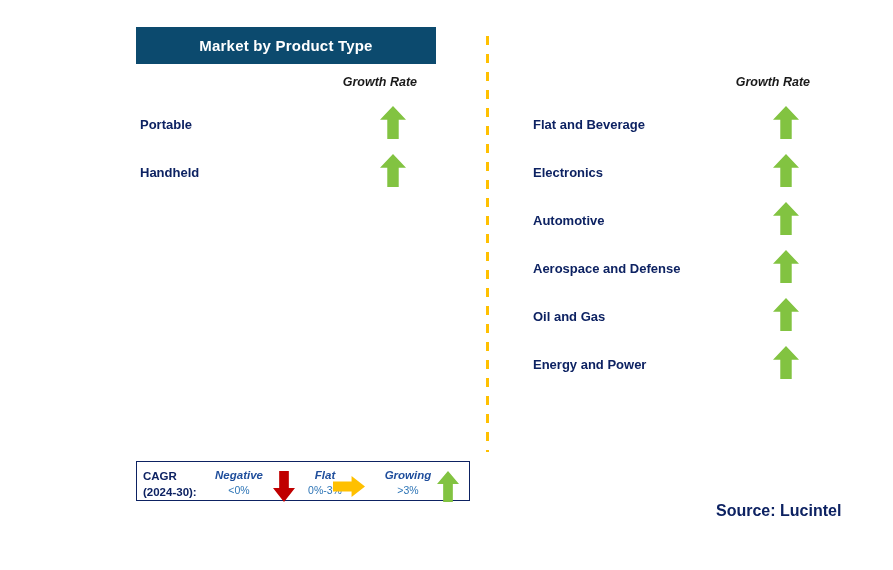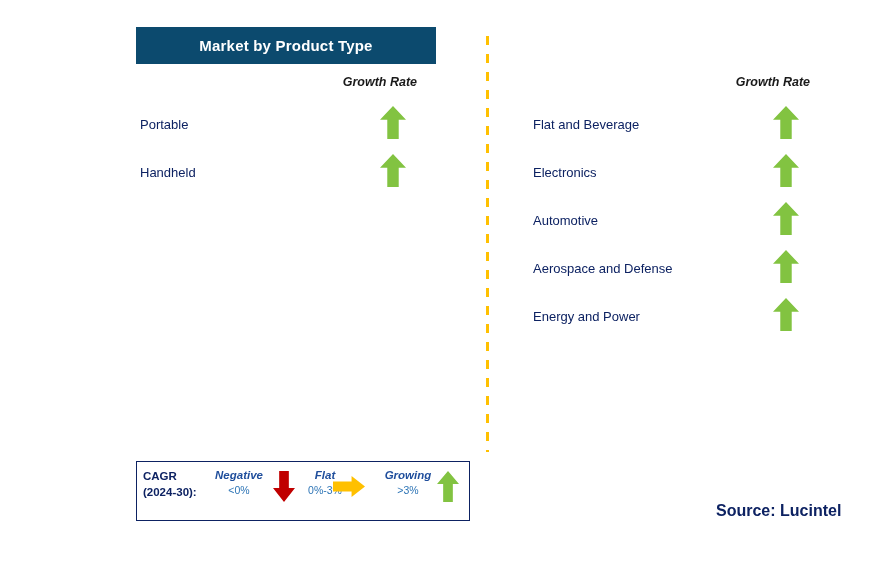--- a/index.html
+++ b/index.html
@@ -64,21 +64,21 @@
   }
   .row {
     position: relative;
     height: 48px;
   }
   .row-label {
     position: absolute;
     left: 4px;
     top: 11px;
     font-size: 13px;
-    font-weight: normal;
+    font-weight: bold;
     color: #0d2262;
     white-space: nowrap;
   }
   .row-arrow {
     position: absolute;
     right: 30px;
     top: 0;
     width: 26px;
     height: 33px;
   }
@@ -117,21 +117,21 @@
     background-size: 3px 18px;
     background-repeat: repeat-y;
   }
 
   
   #legend {
     position: absolute;
     left: 136px;
     top: 461px;
     width: 334px;
-    height: 60px;
+    height: 40px;
     border: 1px solid #0d2262;
     background: #ffffff;
     box-sizing: border-box;
   }
   #legend .cagr {
     position: absolute;
     left: 6px;
     top: 6px;
     font-size: 11.5px;
     font-weight: bold;
@@ -227,20 +227,26 @@
           <div class="arrow-up-green"></div>
         </div>
       </div>
       <div class="row">
         <div class="row-label">Aerospace and Defense</div>
         <div class="row-arrow">
           <div class="arrow-up-green"></div>
         </div>
       </div>
       <div class="row">
+        <div class="row-label">Oil and Gas</div>
+        <div class="row-arrow">
+          <div class="arrow-up-green"></div>
+        </div>
+      </div>
+      <div class="row">
         <div class="row-label">Energy and Power</div>
         <div class="row-arrow">
           <div class="arrow-up-green"></div>
         </div>
       </div>
     </div>
 </div>
 
 <div id="divider"></div>
 

